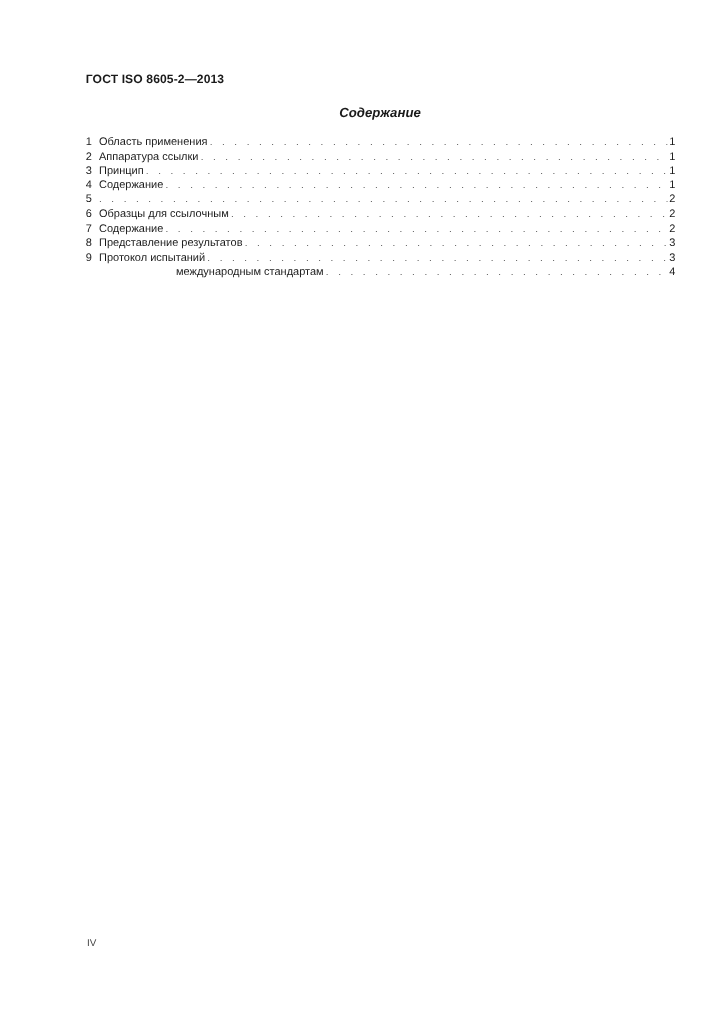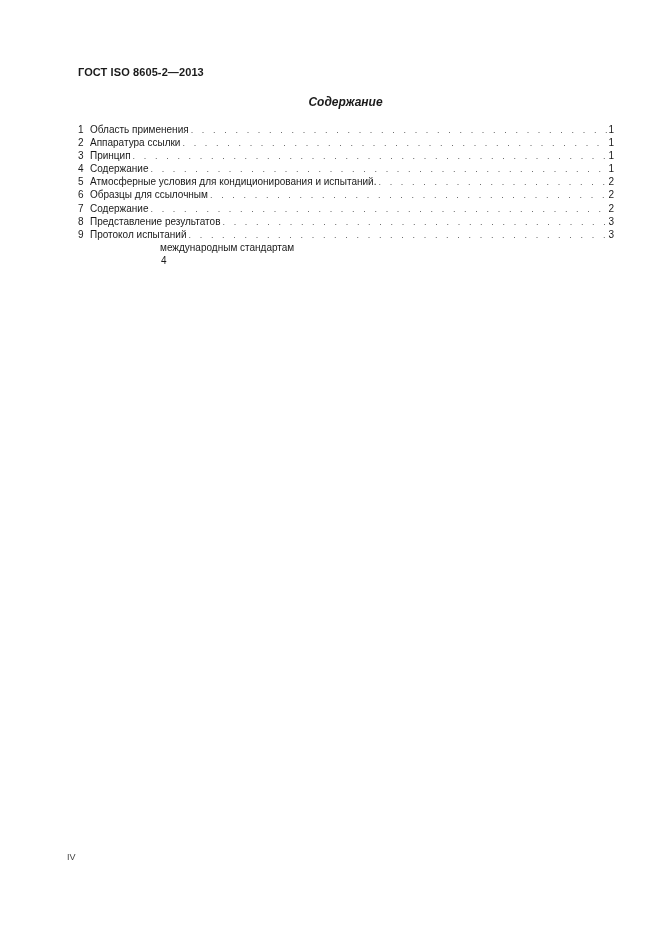--- a/index.html
+++ b/index.html
@@ -24,23 +24,23 @@
     display: flex; align-items: baseline; white-space: nowrap; height: 13.1px;
   }
   .row .num { width: 12px; flex: none; }
   .row .label { flex: none; padding-right: 2px; text-align: right; }
   .row .dots {
     flex: 1 1 auto; overflow: hidden; color: #555;
     letter-spacing: 3.1px; font-size: 9px;
   }
   .row .page { flex: none; padding-left: 1px; }
   .annex-line1 { white-space: nowrap; height: 13.1px; }
-  .annex-line2 { padding-left: 82px; flex-direction: column; }
+  .annex-line2 { padding-left: 82px; }
   .footer {
-    position: absolute; left: 67px; top: 852px; font-size: 9px; color: #444;
+    position: absolute; left: 79px; top: 852px; font-size: 9px; color: #444;
   }
 </style>
 </head>
 <body>
 
 <div class="header">ГОСТ ISO 8605-2—2013</div>
 
 <div class="title">Содержание</div>
 
 <div class="toc">
@@ -63,21 +63,20 @@
     <span class="page">1</span>
   </div>
   <div class="row">
     <span class="num">4</span>
     <span class="label">Содержание</span>
     <span class="dots">. . . . . . . . . . . . . . . . . . . . . . . . . . . . . . . . . . . . . . . . . . . . . . . . . . . . . . . . . . . . . . . . . . . . . . . . . . . . . . . . . . . . . . . . . . . . .</span>
     <span class="page">1</span>
   </div>
   <div class="row">
     <span class="num">5</span>
-    <span class="label">Атмосферные условия для кондиционирования и испытаний.</span>
     <span class="dots">. . . . . . . . . . . . . . . . . . . . . . . . . . . . . . . . . . . . . . . . . . . . . . . . . . . . . . . . . . . . . . . . . . . . . . . . . . . . . . . . . . . . . . . . . . . . .</span>
     <span class="page">2</span>
   </div>
   <div class="row">
     <span class="num">6</span>
     <span class="label">Образцы для ссылочным</span>
     <span class="dots">. . . . . . . . . . . . . . . . . . . . . . . . . . . . . . . . . . . . . . . . . . . . . . . . . . . . . . . . . . . . . . . . . . . . . . . . . . . . . . . . . . . . . . . . . . . . .</span>
     <span class="page">2</span>
   </div>
   <div class="row">

